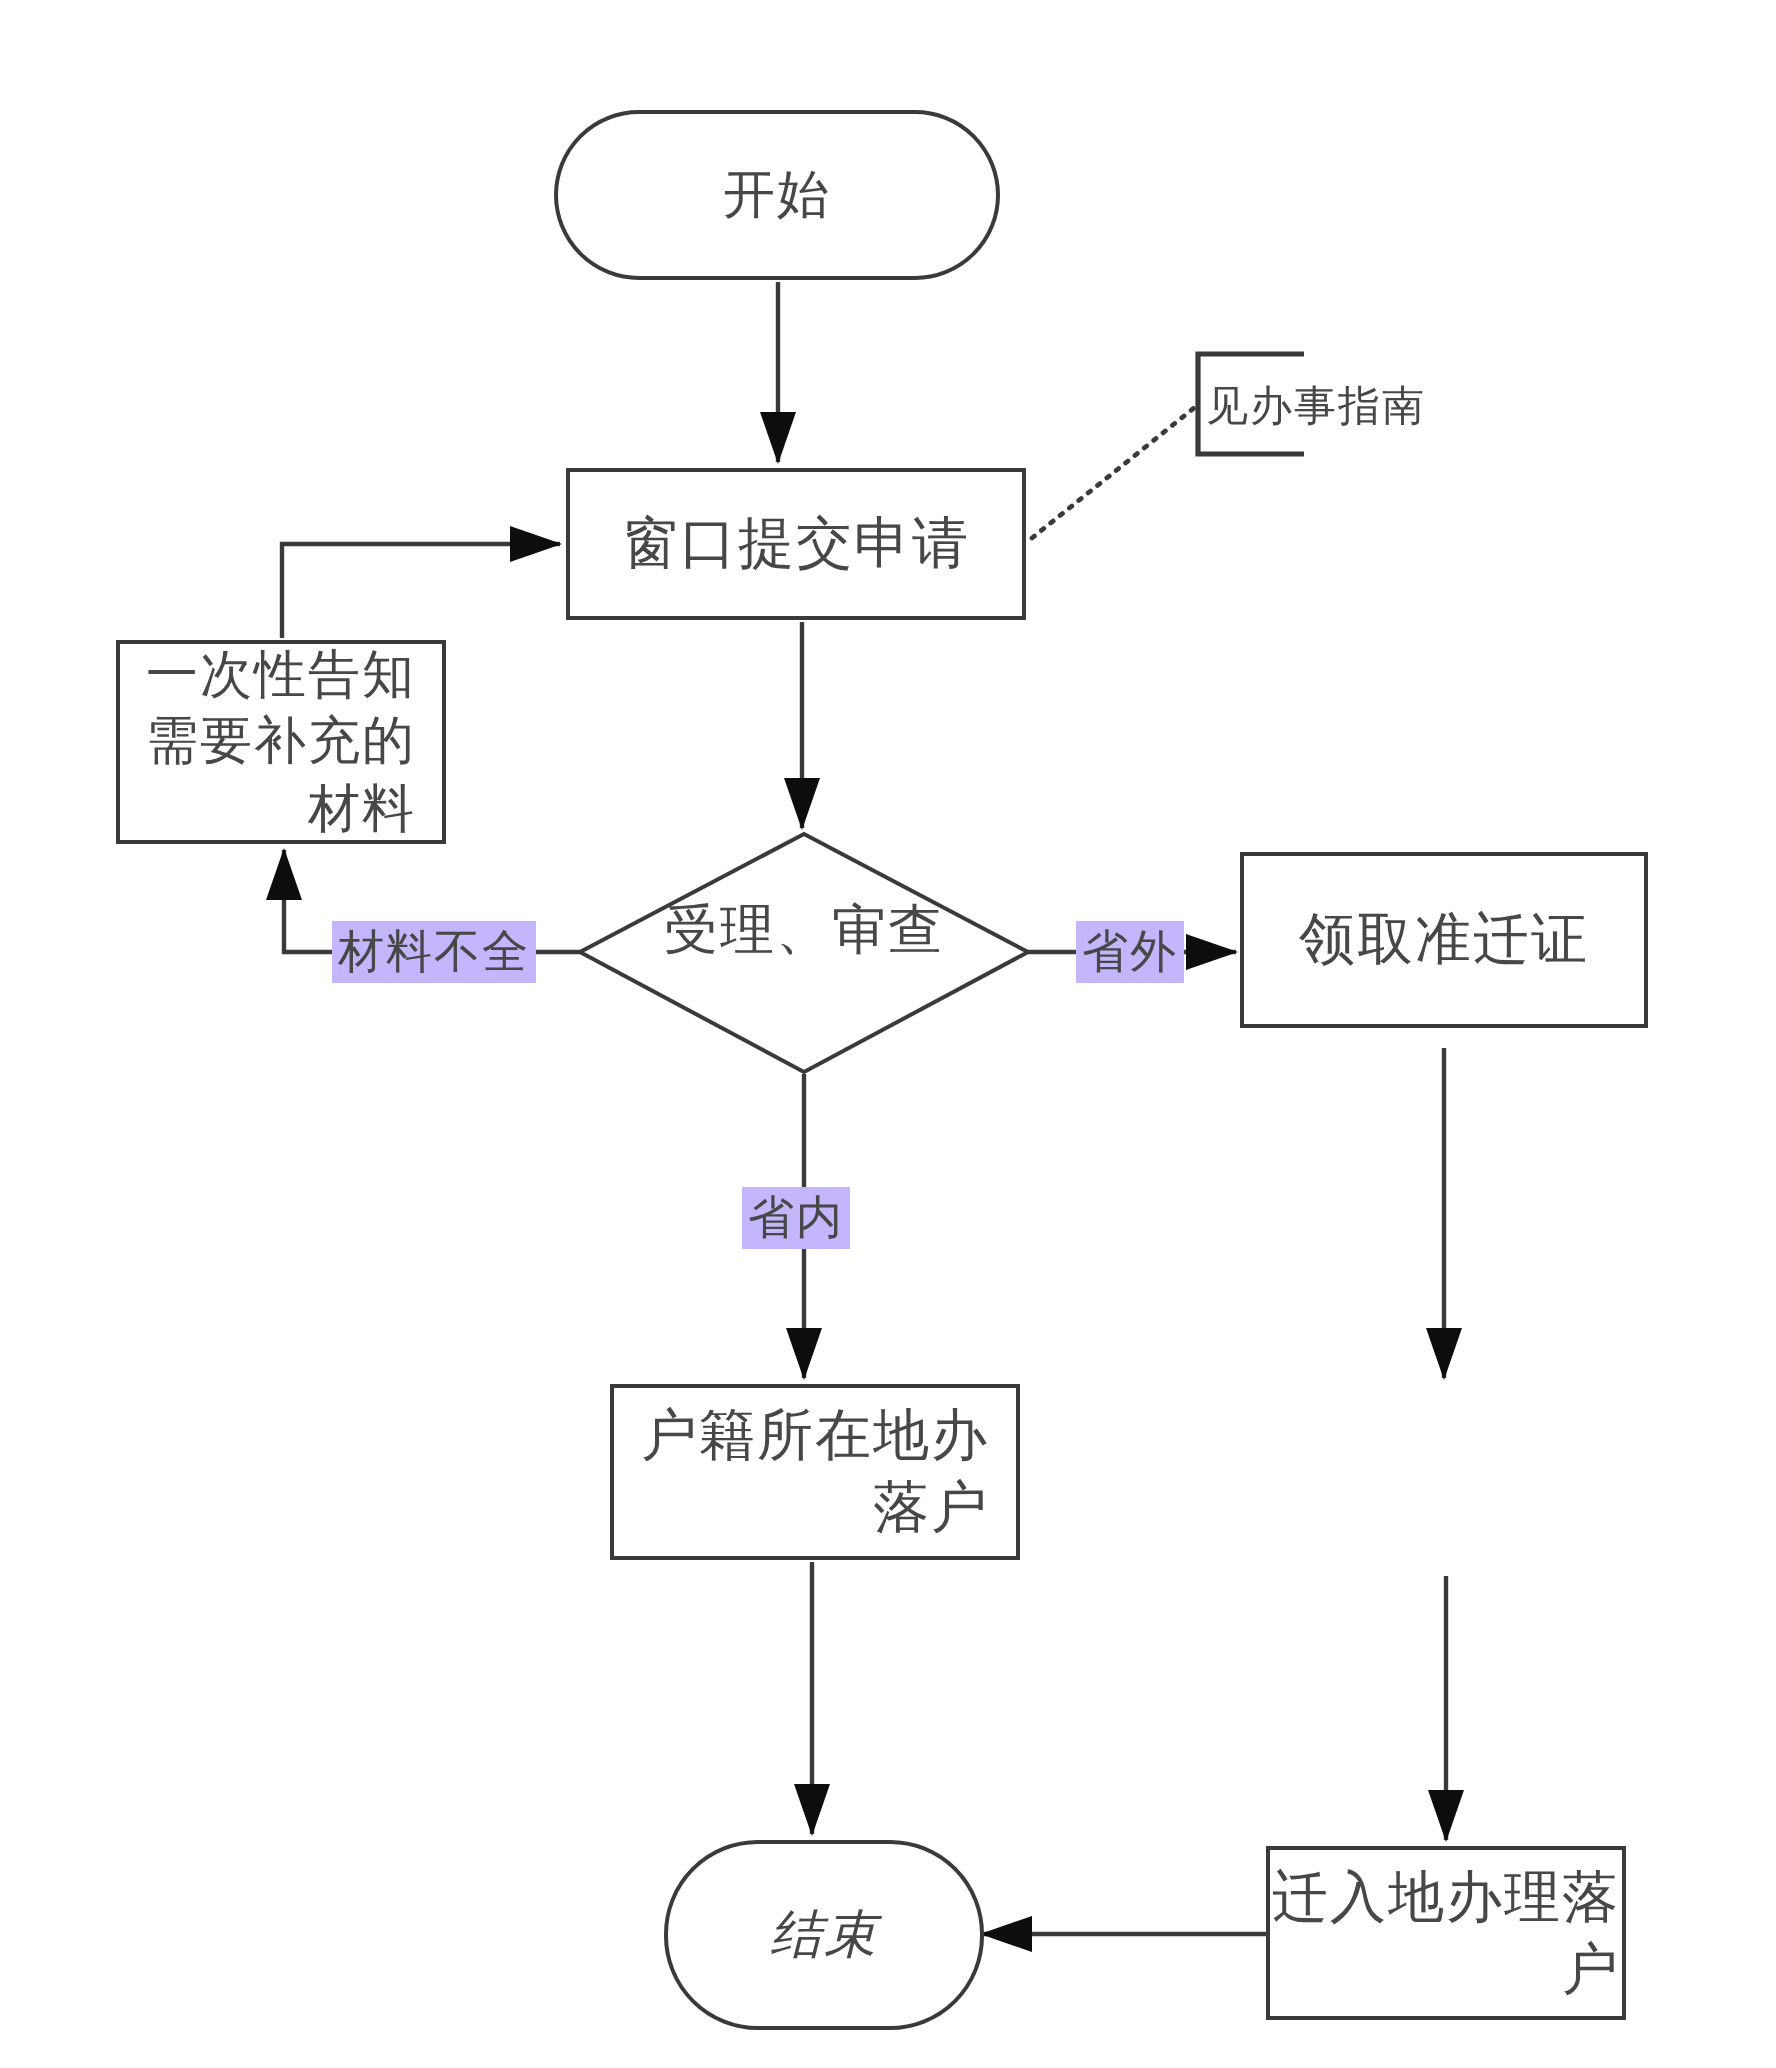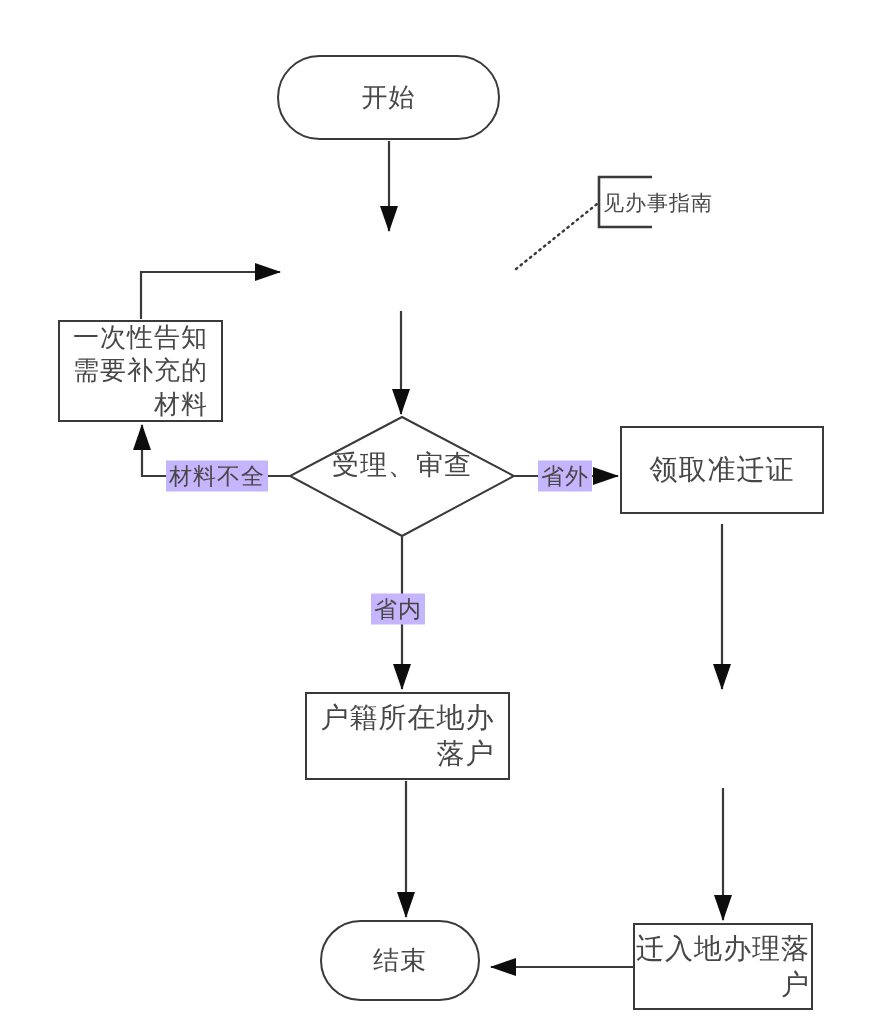--- a/index.html
+++ b/index.html
@@ -112,20 +112,23 @@
 
     <polygon class="decision-shape" points="402,417 514,476 402,536 290,476"></polygon>
 
     <path class="bracket" d="M652,177 H599 V227 H652"></path>
   </svg>
 
   <div class="node terminator" style="left:277px; top:55px; width:223px; height:85px; border-radius:43px;">
     <span>开始</span>
   </div>
 
+  <div class="node process" style="left:283px; top:234px; width:230px; height:76px;">
+    <span>窗口提交申请</span>
+  </div>
 
   <div class="node process" style="left:58px; top:320px; width:165px; height:102px; font-size:26px;">
     <span>一次性告知
 需要补充的
 材料</span>
   </div>
 
   <div class="decision-label" style="left:292px; top:447px; width:220px; height:58px;">
     <span>受理、审查</span>
   </div>
@@ -133,21 +136,21 @@
   <div class="node process" style="left:620px; top:426px; width:204px; height:88px;">
     <span>领取准迁证</span>
   </div>
 
   <div class="node process" style="left:305px; top:692px; width:205px; height:88px;">
     <span>户籍所在地办
 落户</span>
   </div>
 
 
-  <div class="node terminator" style="left:320px; top:920px; width:160px; height:81px; border-radius:47px;">
+  <div class="node terminator" style="left:332px; top:920px; width:160px; height:95px; border-radius:47px;font-style:italic;">
     <span>结束</span>
   </div>
 
   <div class="node process" style="left:633px; top:923px; width:180px; height:87px;">
     <span>迁入地办理落
 户</span>
   </div>
 
   <span class="edge-label" style="left:217px; top:476px;">材料不全</span>
 

